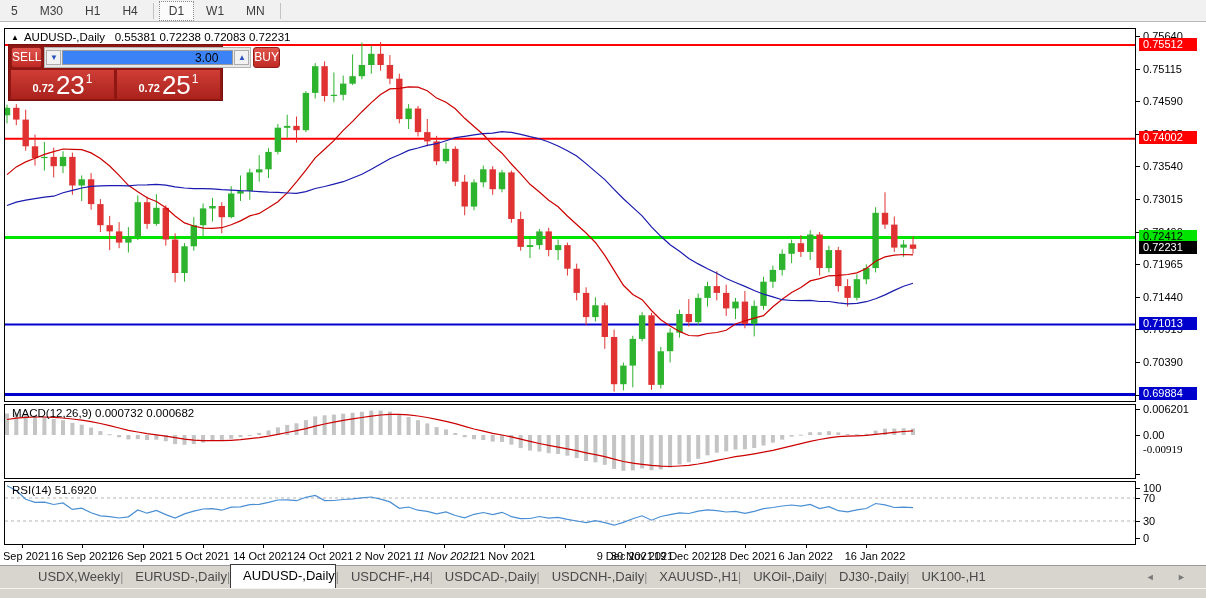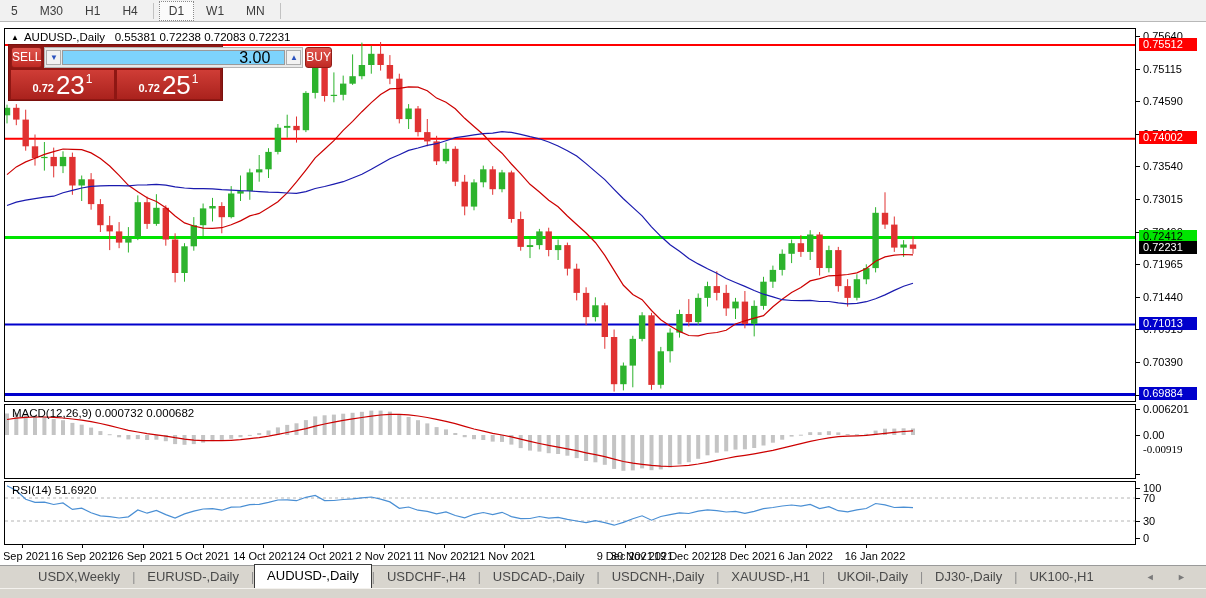--- a/index.html
+++ b/index.html
@@ -27,41 +27,41 @@
   
   #trade-panel { position:absolute; left:3px; top:15px; width:215px; height:57px;
      background:#8e1713; border:1px solid #7a100d; z-index:10; padding:2px; }
   .tp-row1 { display:flex; height:21px; }
   .tp-btn { width:56px; height:21px; background:linear-gradient(#e0554d,#c02a24); color:#fff;
      font-size:12px; border:1px solid #921d18; border-radius:3px; text-align:center; line-height:19px; cursor:default; }
   .vol-group { flex:1; display:flex; align-items:center; background:#e9e9e9;
      border:1px solid #b5b5b5; margin:0 2px; padding:1px; gap:1px; }
   .spin-btn { width:15px; height:15px; background:#f2f2f2; border:1px solid #adadad;
      font-size:8px; color:#2a52be; text-align:center; line-height:13px; cursor:default; }
-  .vol-input { flex:1; height:15px; border:1px solid #9a9a9a; background:#7dd3fc;
-     font-size:16px; text-align:right; padding-right:14px; font-family:"Liberation Sans",sans-serif; }
+  .vol-input { flex:1; height:15px; border:1px solid #9a9a9a; background:#3b82f6;
+     font-size:12px; text-align:right; padding-right:14px; font-family:"Liberation Sans",sans-serif; }
   .tp-row2 { display:flex; height:29px; margin-top:2px; gap:3px; }
   .tp-price { flex:1; display:flex; align-items:center; justify-content:center;
      background:linear-gradient(#cf3d36,#aa221d); color:#fff; cursor:default; }
   .tp-small { font-size:11px; font-weight:bold; margin:6px 2px 0 0; }
   .tp-big { font-size:26px; line-height:1; }
   .tp-sup { font-size:12px; margin:-12px 0 0 1px; }
   
   #price-axis { position:absolute; left:1136px; top:22px; width:70px; height:543px; background:#fff; }
   .ax-tick { position:absolute; left:0; width:4px; height:1px; background:#000; }
   .ax-label { position:absolute; left:7px; font-size:11px; color:#000; white-space:nowrap; }
   .ax-badge { position:absolute; left:3px; width:58px; height:13px; font-size:11px;
      line-height:13px; padding-left:4px; white-space:nowrap; }
   #date-axis { position:absolute; left:4px; top:545px; width:1132px; height:20px; overflow:hidden; background:#fff; }
   .dt-tick { position:absolute; top:0; width:1px; height:3px; background:#000; }
   .dt-label { position:absolute; top:5px; font-size:11px; color:#000; transform:translateX(-50%); white-space:nowrap; }
   
   #tabbar { position:absolute; left:0; top:565px; width:1206px; height:23px;
      background:#d8d5ce; border-top:1px solid #9a9a9a; display:flex; align-items:flex-end; padding-left:26px; }
-  .tab { font-size:13px; color:#4a4a4a; padding:3px 12px 4px 12px; cursor:default; white-space:nowrap; }
+  .tab { font-size:13px; color:#4a4a4a; padding:3px 0 4px 12px; cursor:default; white-space:nowrap; }
   .tab.active { background:#fff; color:#000; border:1px solid #3a3a3a; border-bottom:none; padding-bottom:5px; }
   .tab-sep { color:#8a8a8a; font-size:12px; padding-bottom:4px; }
   .tab-arrows { position:absolute; right:10px; top:6px; font-size:9px; color:#7a7a7a; letter-spacing:10px; }
   #statusbar { position:absolute; left:0; top:588px; width:1206px; height:10px;
      background:#d8d5ce; border-top:1px solid #f4f2ee; }
   svg { display:block; }
 </style>
 </head>
 <body>
 
@@ -437,21 +437,21 @@
       <div class="dt-label" style="left: 138.56px;">26 Sep 2021</div>
       <div class="dt-tick" style="left: 198.84px;"></div>
       <div class="dt-label" style="left: 198.84px;">5 Oct 2021</div>
       <div class="dt-tick" style="left: 259.12px;"></div>
       <div class="dt-label" style="left: 259.12px;">14 Oct 2021</div>
       <div class="dt-tick" style="left: 319.4px;"></div>
       <div class="dt-label" style="left: 319.4px;">24 Oct 2021</div>
       <div class="dt-tick" style="left: 379.68px;"></div>
       <div class="dt-label" style="left: 379.68px;">2 Nov 2021</div>
       <div class="dt-tick" style="left: 439.96px;"></div>
-      <div class="dt-label" style="left: 439.96px;">11 Nov 2021</div>
+      <div class="dt-label" style="left: 439.96px; font-style: italic;">11 Nov 2021</div>
       <div class="dt-tick" style="left: 500.24px;"></div>
       <div class="dt-label" style="left: 500.24px;">21 Nov 2021</div>
       <div class="dt-tick" style="left: 560.52px;"></div>
       <div class="dt-label" style="left: 594px; margin-left: 44px;">30 Nov 2021</div>
       <div class="dt-tick" style="left: 620.8px;"></div>
       <div class="dt-label" style="left: 620.8px;">9 Dec 2021</div>
       <div class="dt-tick" style="left: 681.08px;"></div>
       <div class="dt-label" style="left: 681.08px;">19 Dec 2021</div>
       <div class="dt-tick" style="left: 741.36px;"></div>
       <div class="dt-label" style="left: 741.36px;">28 Dec 2021</div>

